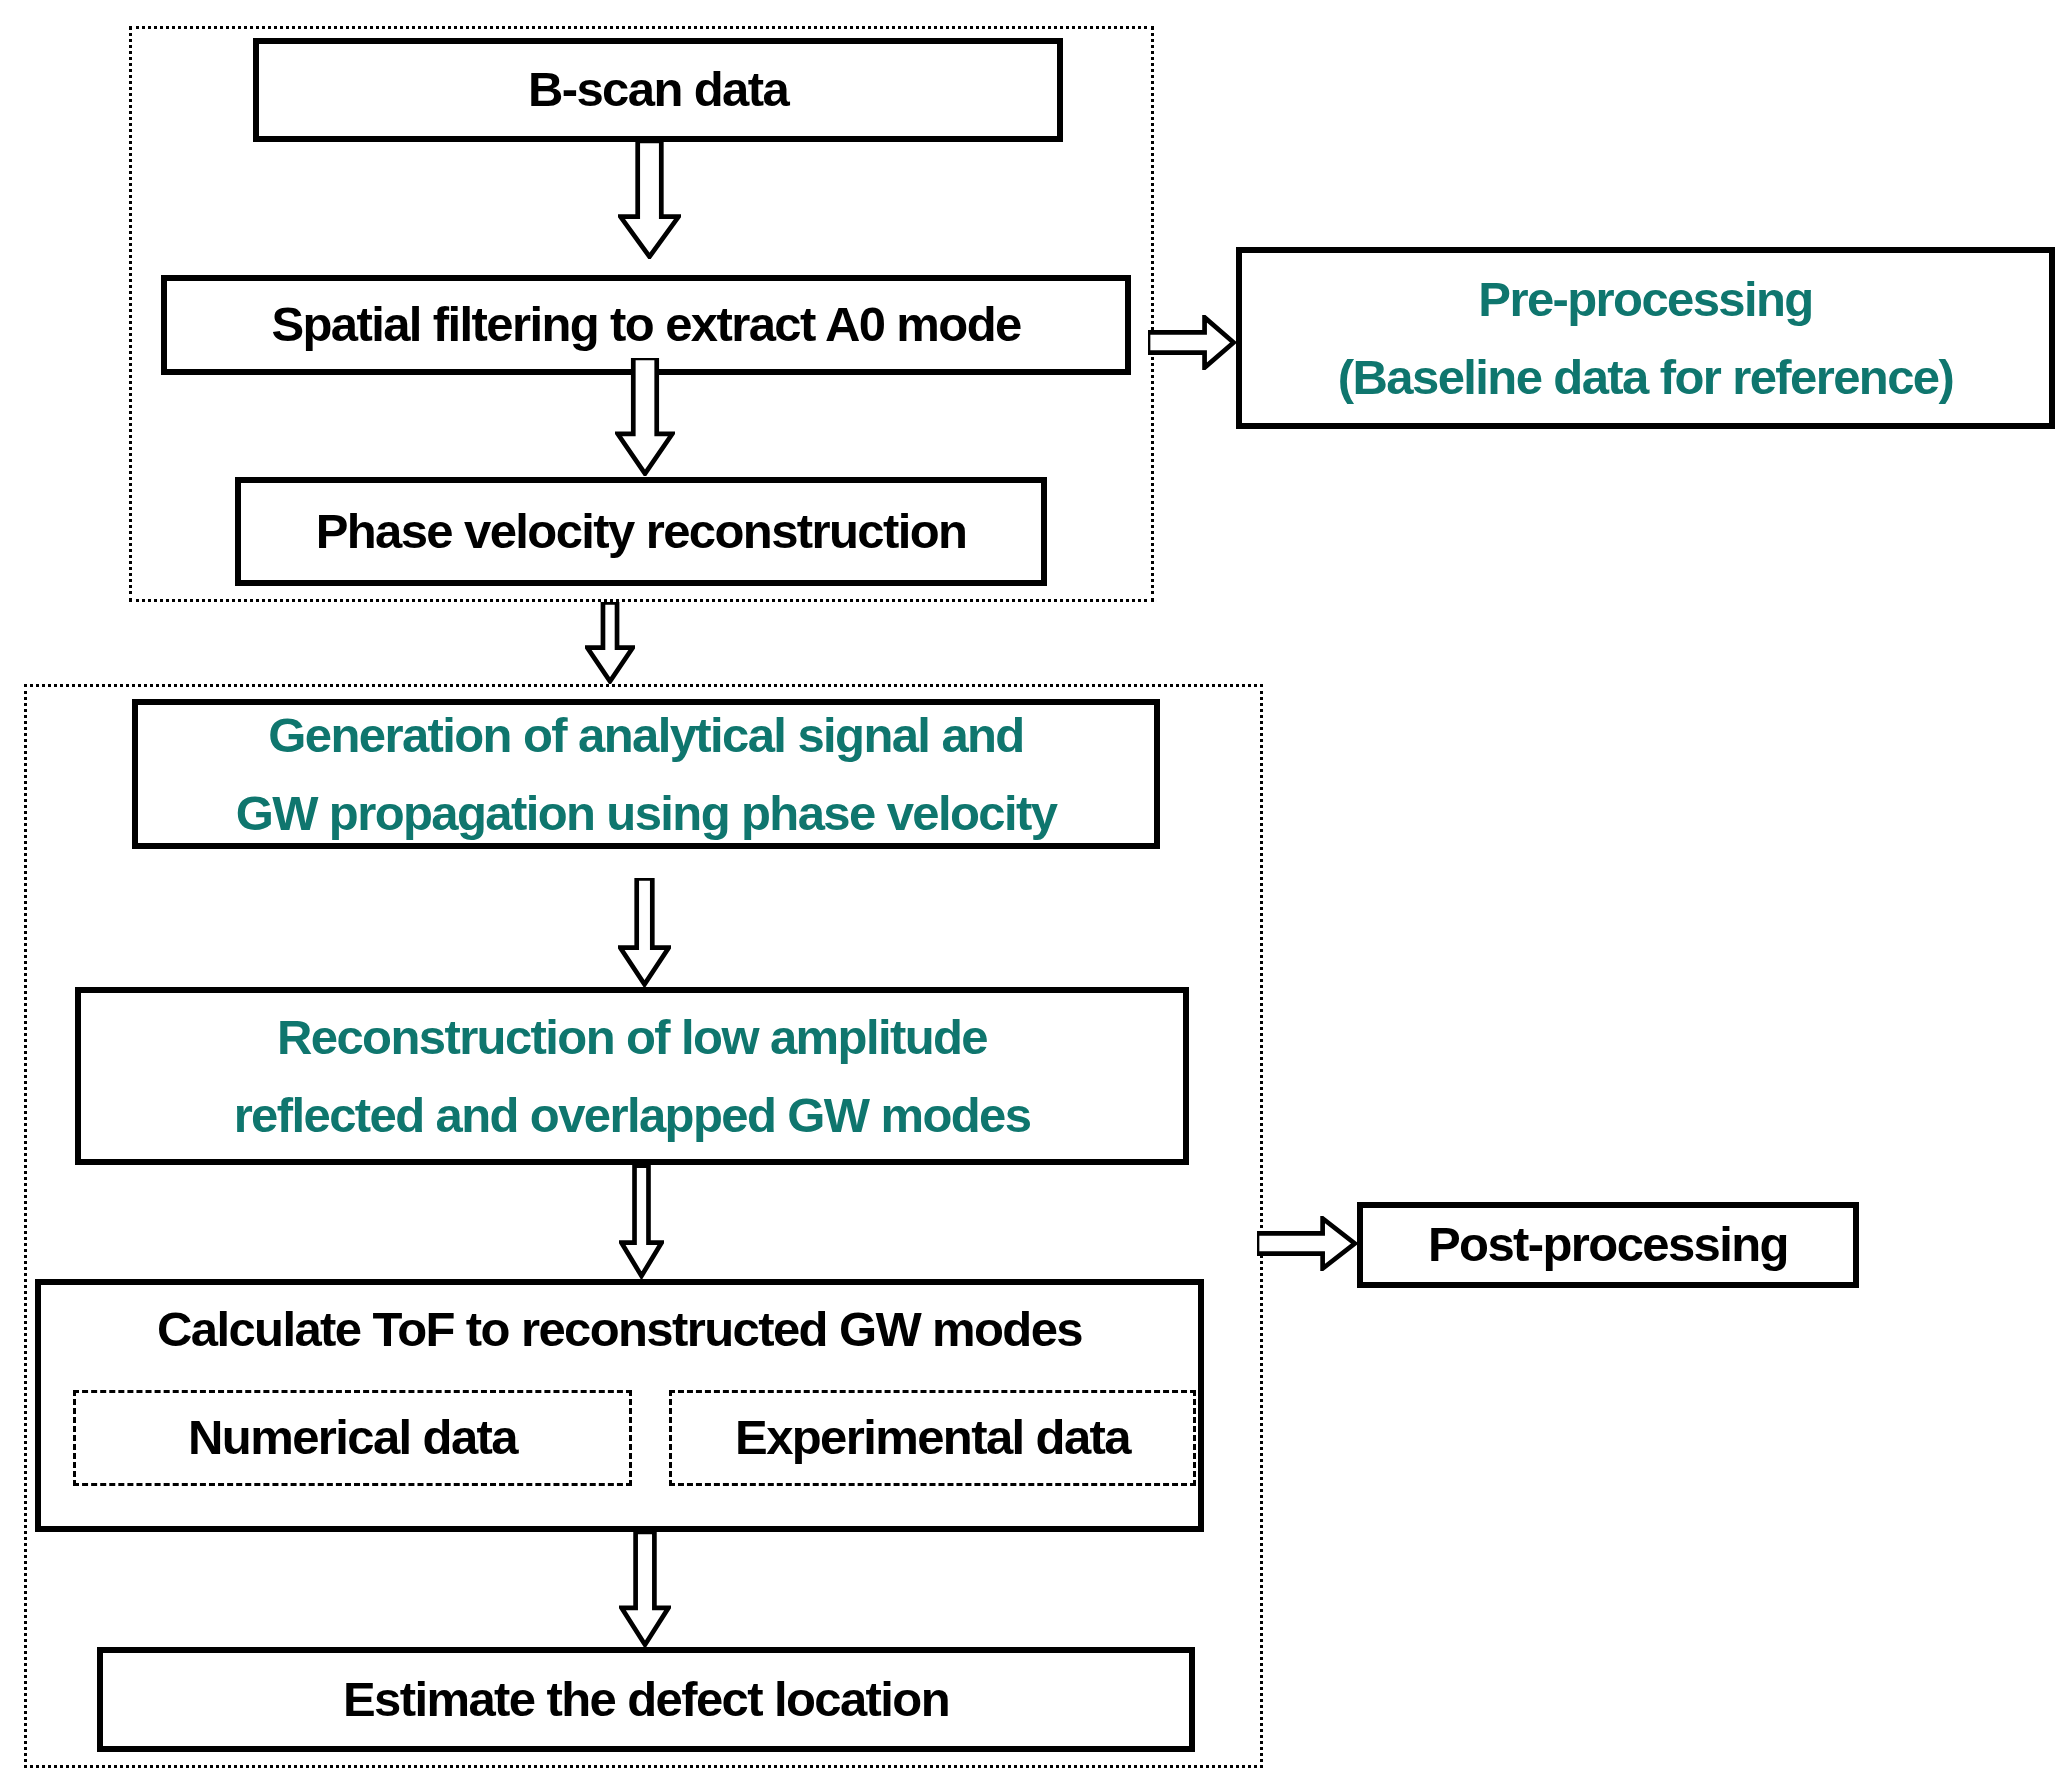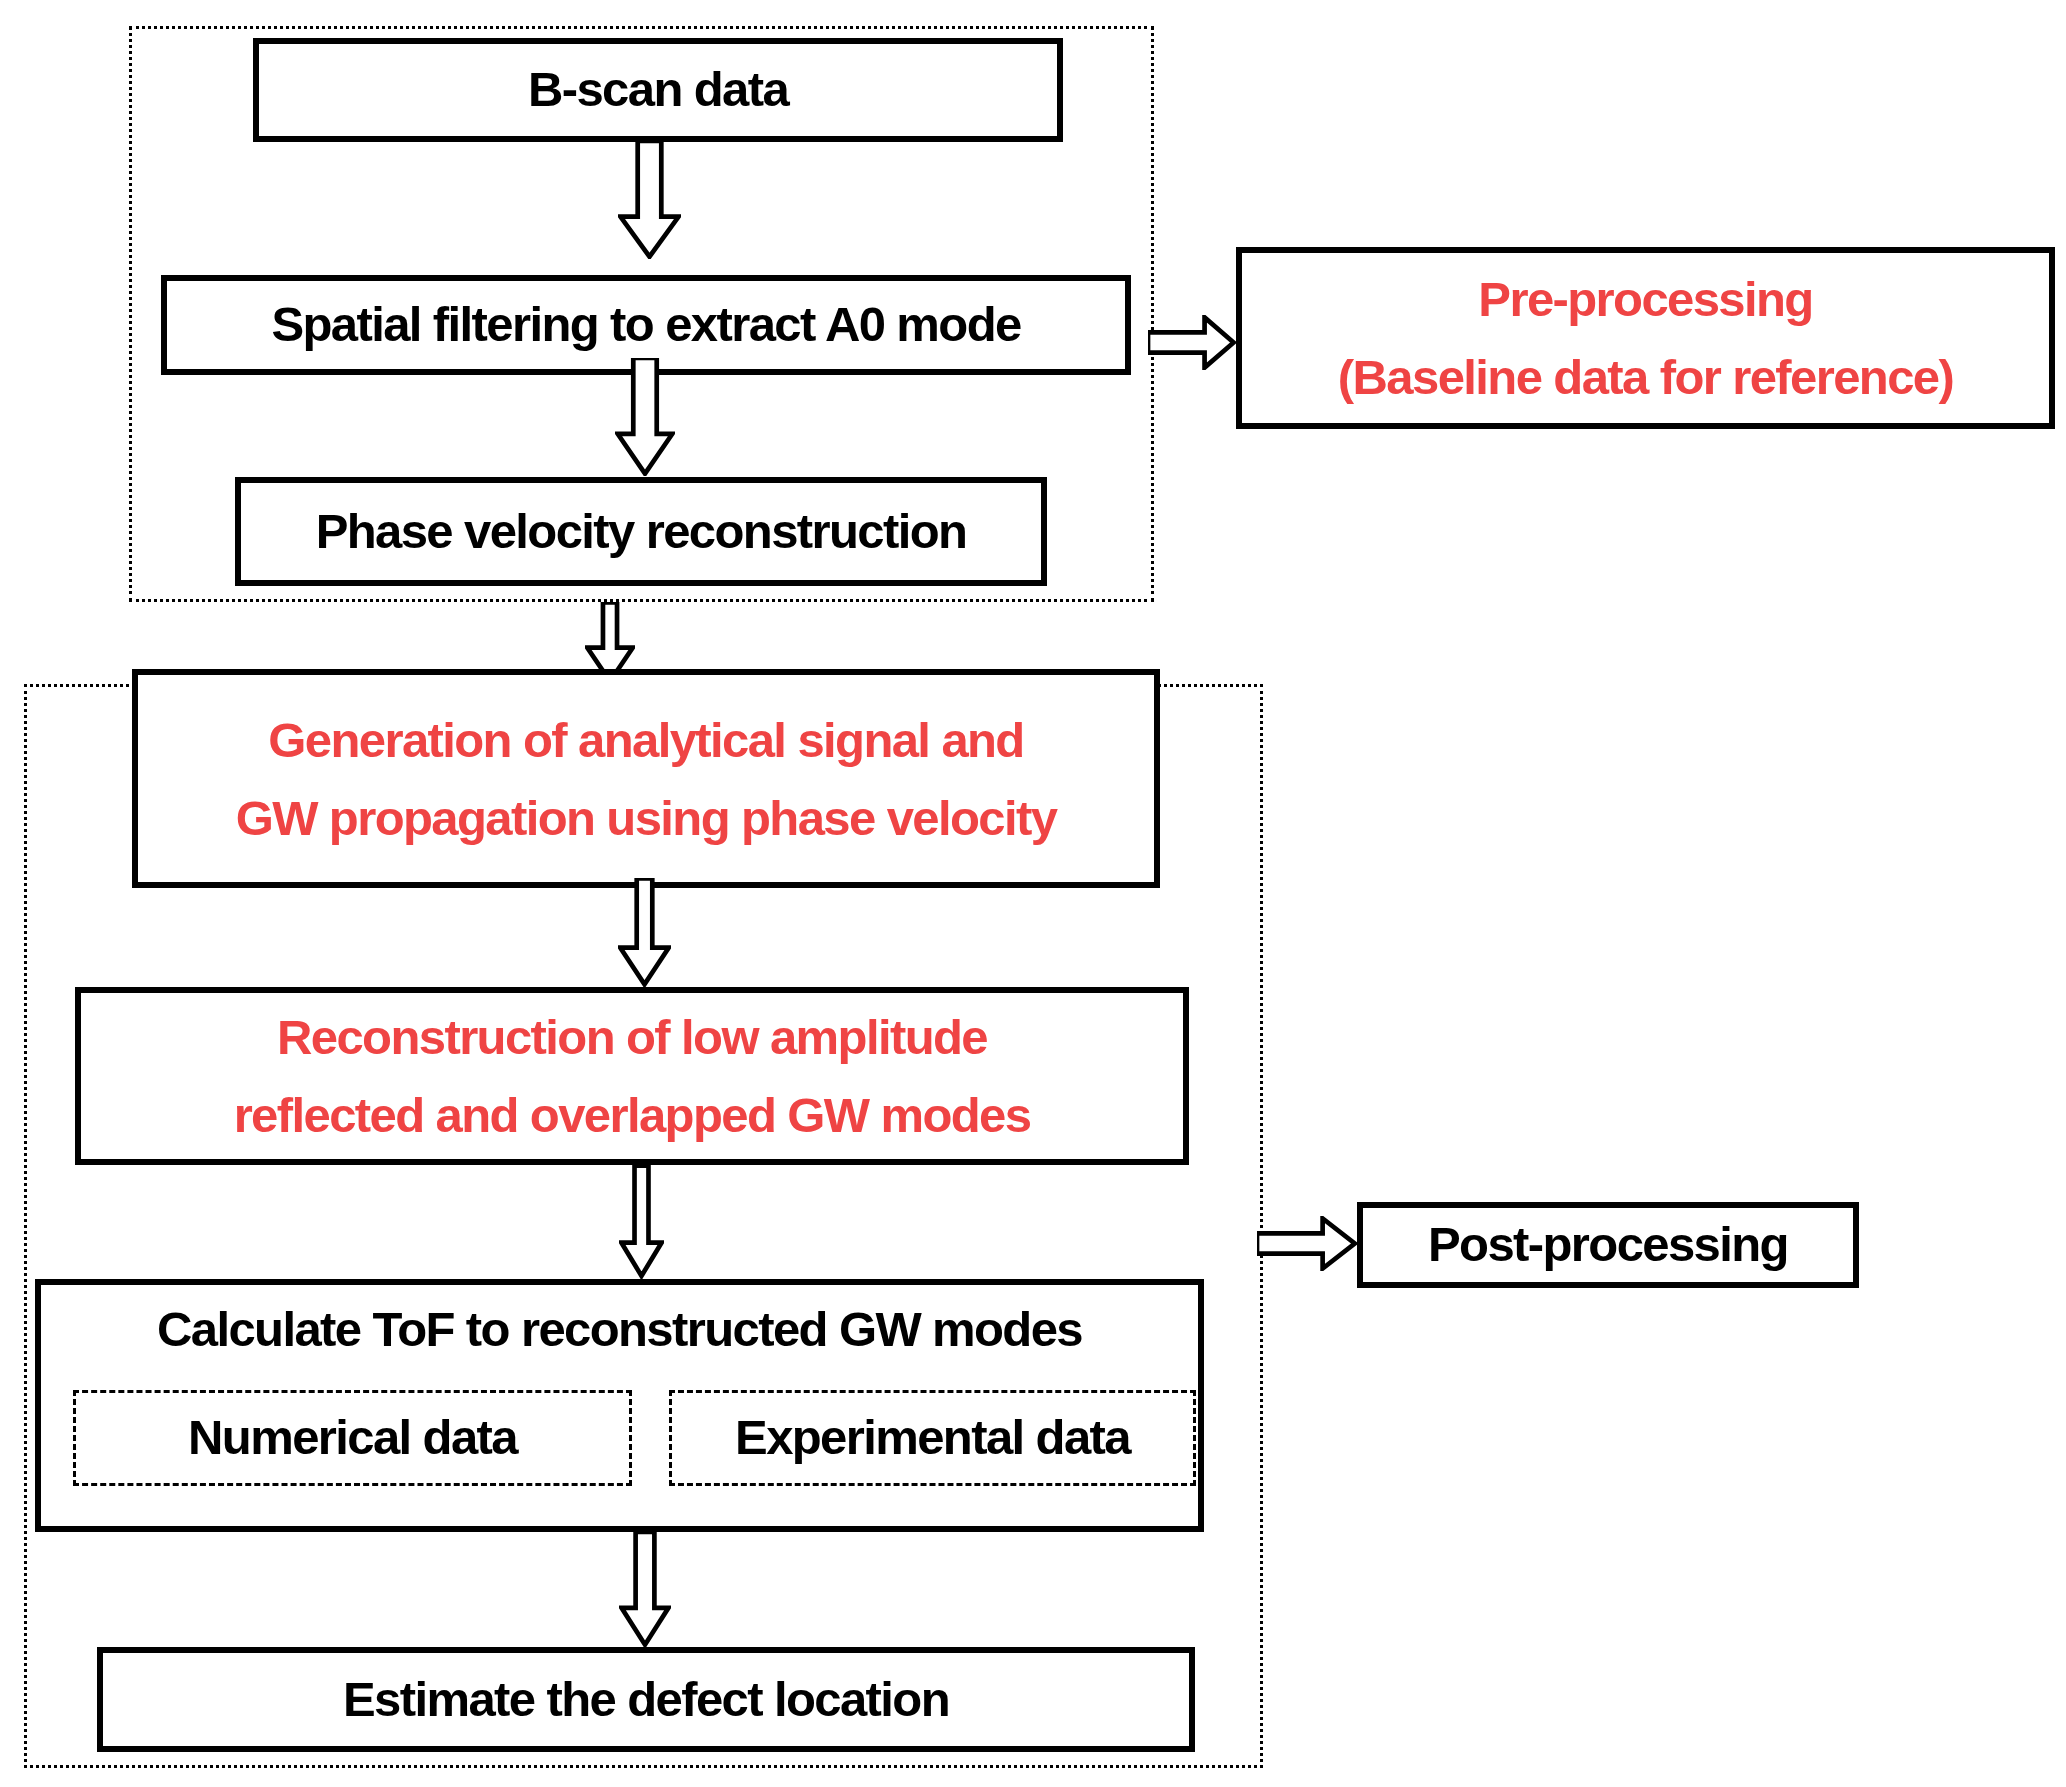--- a/index.html
+++ b/index.html
@@ -42,21 +42,21 @@
     letter-spacing: -1.6px;
     line-height: 1.05;
     white-space: nowrap;
     color: #000;
   }
   .lines {
     font-weight: 700;
     font-size: 49px;
     letter-spacing: -1.6px;
     line-height: 78px;
-    color: #ef4444;
+    color: #0f766e;
     text-align: center;
   }
   .lines .line { display: block; white-space: nowrap; }
   .calc-title-box {
     flex-direction: column;
     justify-content: flex-start;
     padding-top: 19px;
   }
   .arrow {
     position: absolute;
@@ -106,21 +106,21 @@
   </svg>
 
   <div class="box" style="left:235px; top:477px; width:812px; height:109px;">
     <span class="label">Phase velocity reconstruction</span>
   </div>
 
   <svg class="arrow" style="left:585px; top:602px;" width="50" height="82" viewBox="0 0 64 104">
     <polygon points="23,0 23,58 3,58 32,101 61,58 41,58 41,0"></polygon>
   </svg>
 
-  <div class="box" style="left:132px; top:669px; width:1028px; height:219px;">
+  <div class="box" style="left:132px; top:699px; width:1028px; height:150px;">
     <div class="lines">
       <span class="line">Generation of analytical signal and</span>
       <span class="line">GW propagation using phase velocity</span>
     </div>
   </div>
 
   <svg class="arrow" style="left:618px; top:878px;" width="53" height="109" viewBox="0 0 68 139">
     <polygon points="24,0 24,89 3,89 34,136 65,89 44,89 44,0"></polygon>
   </svg>
 

